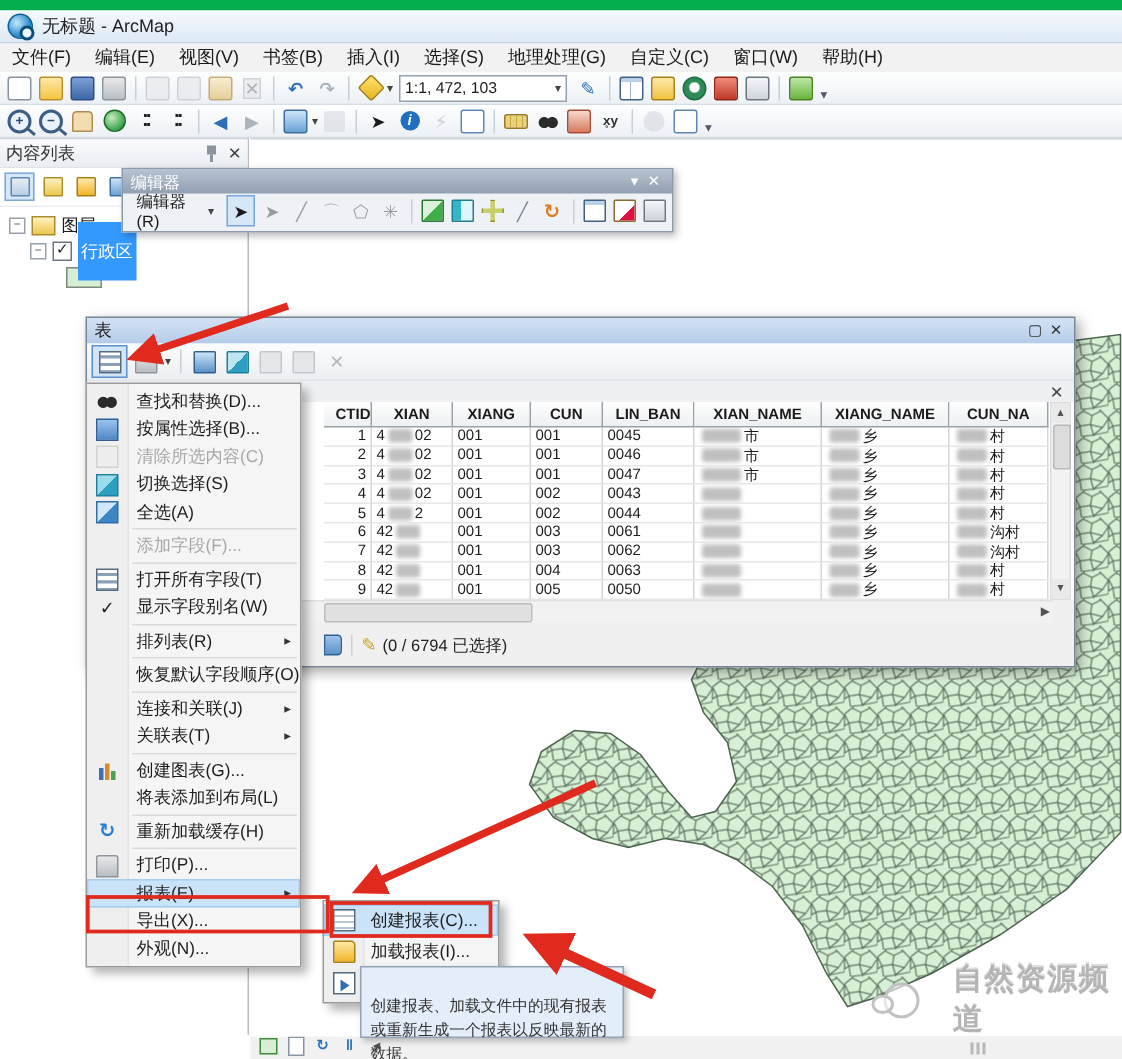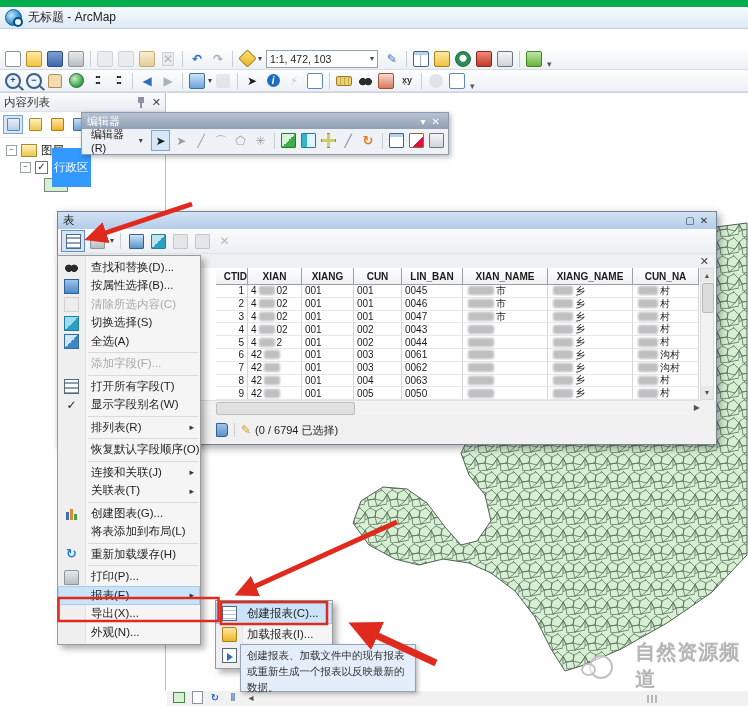--- a/index.html
+++ b/index.html
@@ -202,21 +202,21 @@
   .mi-run-report::after{content:"";position:absolute;left:4px;top:3.5px;border-left:6px solid #2f6fb8;
     border-top:4px solid transparent;border-bottom:4px solid transparent;}
   
   .smenu{position:absolute;left:215px;top:600px;width:118px;background:#f5f5f5;border:1px solid #9b9b9b;
     box-shadow:4px 4px 6px rgba(0,0,0,.3);padding:2px 0;box-sizing:border-box;}
   .smenu::before{content:"";position:absolute;left:0;top:0;bottom:0;width:26px;background:#efeff0;border-right:1px solid #e3e3e5;}
   .smenu .menu-item{height:21px;padding-left:31px;}
   .smenu .menu-item .mi{top:3px;}
   .tip{position:absolute;left:240px;top:644px;width:176px;height:48px;background:#e4eefa;
     border:1px solid #93a3b5;box-shadow:2px 2px 4px rgba(0,0,0,.25);font-size:10.5px;line-height:1.5;
-    padding:3px 6px;box-sizing:border-box;color:#333;}
+    padding:19px 6px;box-sizing:border-box;color:#333;}
   
   .annot{position:absolute;left:0;top:0;width:748px;height:706px;pointer-events:none;z-index:60;}
   .watermark{position:absolute;left:581px;top:645px;width:164px;height:42px;display:flex;
     align-items:center;gap:8px;z-index:40;}
   .wm-logo{width:30px;height:26px;position:relative;}
   .wm-logo::before{content:"";position:absolute;left:8px;top:2px;width:20px;height:20px;border-radius:50%;
     border:2px solid #c2c2c2;background:rgba(255,255,255,.6);}
   .wm-logo::after{content:"";position:absolute;left:0px;top:10px;width:11px;height:9px;border-radius:50%;
     border:2px solid #c2c2c2;background:rgba(255,255,255,.6);}
   .wm-text{font-size:20px;font-weight:bold;color:#b5b5b5;letter-spacing:1px;
@@ -231,20 +231,32 @@
 
 <div class="screen" data-name="arcmap-window">
 
   <div class="topstrip" data-name="video-top-strip"></div>
 
   <div class="titlebar" data-name="title-bar">
     <span class="appicon" data-name="arcmap-app-icon"></span>
     <span class="titletext" data-name="window-title">无标题 - ArcMap</span>
   </div>
 
+  <div class="menubar" data-name="menu-bar">
+    <span class="mitem" data-name="menu-file">文件(F)</span>
+    <span class="mitem" data-name="menu-edit">编辑(E)</span>
+    <span class="mitem" data-name="menu-view">视图(V)</span>
+    <span class="mitem" data-name="menu-bookmarks">书签(B)</span>
+    <span class="mitem" data-name="menu-insert">插入(I)</span>
+    <span class="mitem" data-name="menu-selection">选择(S)</span>
+    <span class="mitem" data-name="menu-geoprocessing">地理处理(G)</span>
+    <span class="mitem" data-name="menu-customize">自定义(C)</span>
+    <span class="mitem" data-name="menu-windows">窗口(W)</span>
+    <span class="mitem" data-name="menu-help">帮助(H)</span>
+  </div>
 
   <div class="toolbar tb1" data-name="standard-toolbar">
     <span class="tbtn" data-name="new-document-button">
         <span class="tbi" data-name="new-document-icon"></span>
       </span>
     <span class="tbtn" data-name="open-button">
         <span class="tbi" data-name="open-folder-icon"></span>
       </span>
     <span class="tbtn" data-name="save-button">
         <span class="tbi" data-name="save-icon"></span>

